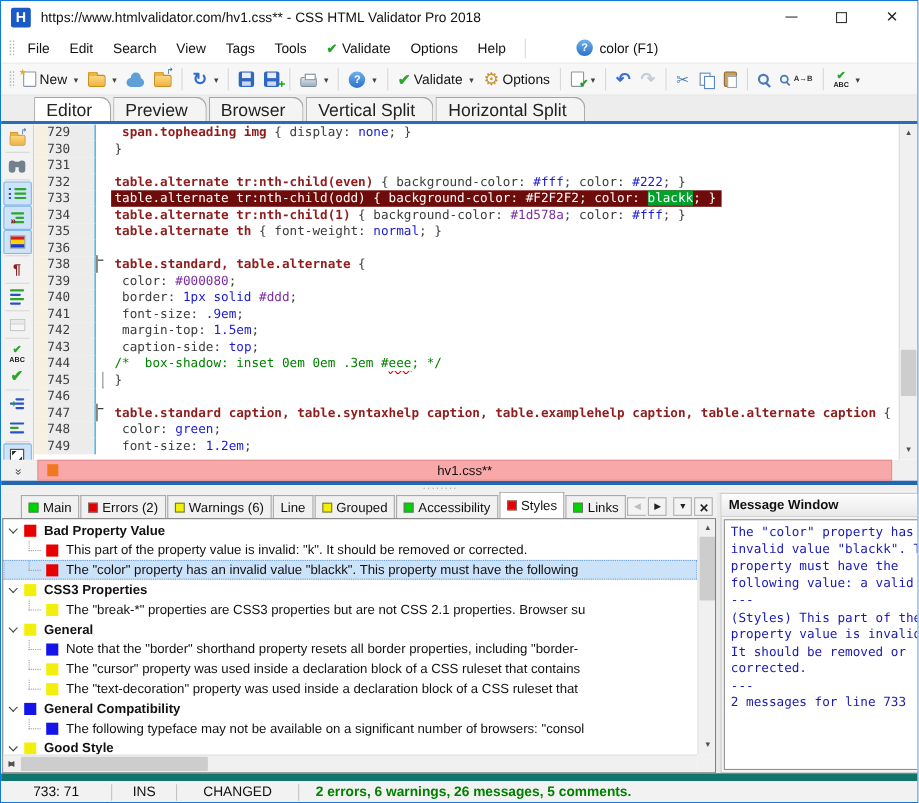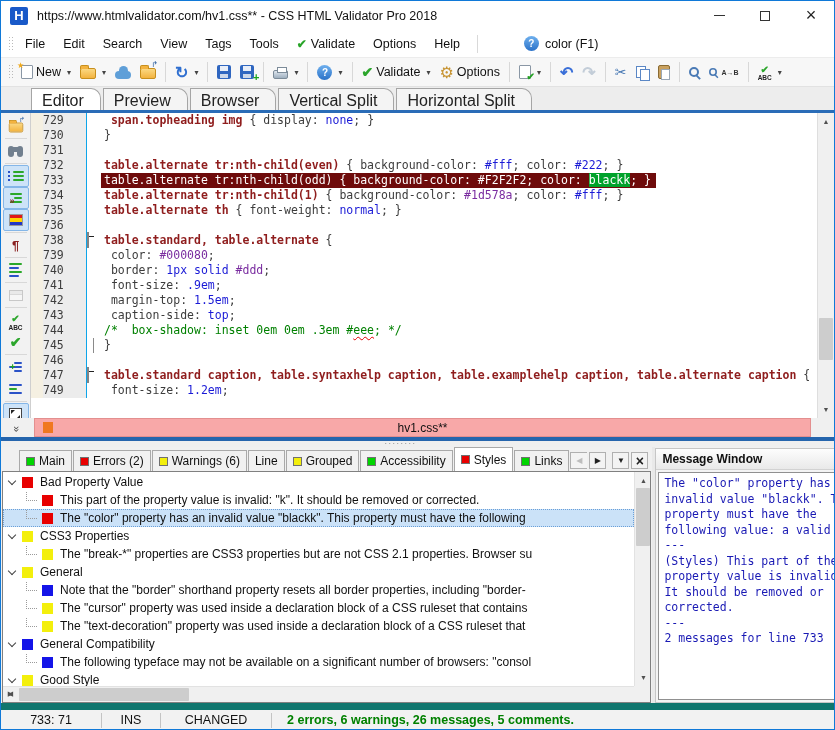--- a/index.html
+++ b/index.html
@@ -152,21 +152,21 @@
 .sq{width:9px;height:9px;border:1px solid #707070;flex:0 0 9px}
 .mnav{margin-left:auto;display:flex;align-items:center;gap:2px;padding:0 4px 2px 0}
 .nbtn{width:17px;height:17px;border:1px solid #b0b0b0;background:#f3f3f3;display:flex;align-items:center;justify-content:center;font-size:8px;color:#222}
 .nbtn.pair{border-right:none}
 .nbtn.dis{color:#bdbdbd}
 .arr-l::before{content:"◀"}.arr-r::before{content:"▶"}.arr-d::before{content:"▼"}
 .nbtn.close::before{content:"×";font-size:14px;font-weight:bold}
 .listbox{flex:1;margin:0 1px;border:1px solid #808080;background:#fff;position:relative;overflow:hidden}
 .rows{position:absolute;left:0;top:1px;right:16px;bottom:16px;overflow:hidden}
 .trow{height:18px;display:flex;align-items:center;white-space:nowrap;font-size:12px;color:#111;padding-left:5px;overflow:hidden}
-.trow.group{font-weight:normal}
+.trow.group{font-weight:bold}
 .gchev{width:6px;height:6px;border-left:1px solid #444;border-bottom:1px solid #444;transform:rotate(-45deg);margin:-3px 7px 0 1px;flex:0 0 6px}
 .msq{width:11px;height:11px;margin-right:7px;flex:0 0 11px}
 .trow.item{padding-left:23px}
 .conn{width:11px;height:11px;border-left:1px dotted #9a9a9a;border-bottom:1px dotted #9a9a9a;margin:-9px 5px 0 0;flex:0 0 11px}
 .trow.sel{background:#cbe2f8;outline:1px dotted #6a9fd8;outline-offset:-1px}
 .vsb{position:absolute;right:0;top:0;bottom:16px;width:16px;background:#f0f0f0;border-left:1px solid #e2e2e2}
 .hsb{position:absolute;left:0;bottom:0;right:16px;height:16px;background:#f0f0f0;border-top:1px solid #e2e2e2}
 .sbcorner{position:absolute;right:0;bottom:0;width:16px;height:16px;background:#f0f0f0}
 .hthumb{position:absolute;left:16px;top:1px;height:13px;width:170px;background:#cdcdcd;border-radius:1px}
 .hsb .sarr{width:15px;height:14px}
@@ -442,20 +442,21 @@
         <div class="cl"><span class="bm"></span><span class="ln">738</span><span class="fold"><span class="fm"></span></span><span class="code"><span class="tk-sel">table.standard, table.alternate</span><span class="tk-pun"> {</span></span></div>
         <div class="cl"><span class="bm"></span><span class="ln">739</span><span class="fold"></span><span class="code"><span class="tk-prop"> color: </span><span class="tk-hex">#000080</span><span class="tk-pun">;</span></span></div>
         <div class="cl"><span class="bm"></span><span class="ln">740</span><span class="fold"></span><span class="code"><span class="tk-prop"> border: </span><span class="tk-val">1px solid </span><span class="tk-hex">#ddd</span><span class="tk-pun">;</span></span></div>
         <div class="cl"><span class="bm"></span><span class="ln">741</span><span class="fold"></span><span class="code"><span class="tk-prop"> font-size: </span><span class="tk-val">.9em</span><span class="tk-pun">;</span></span></div>
         <div class="cl"><span class="bm"></span><span class="ln">742</span><span class="fold"></span><span class="code"><span class="tk-prop"> margin-top: </span><span class="tk-val">1.5em</span><span class="tk-pun">;</span></span></div>
         <div class="cl"><span class="bm"></span><span class="ln">743</span><span class="fold"></span><span class="code"><span class="tk-prop"> caption-side: </span><span class="tk-val">top</span><span class="tk-pun">;</span></span></div>
         <div class="cl"><span class="bm"></span><span class="ln">744</span><span class="fold"></span><span class="code"><span class="tk-com">/*  box-shadow: inset 0em 0em .3em #</span><span class="tk-comx">eee</span><span class="tk-com">; */</span></span></div>
         <div class="cl"><span class="bm"></span><span class="ln">745</span><span class="fold"><span class="fe"></span></span><span class="code"><span class="tk-pun">}</span></span></div>
         <div class="cl"><span class="bm"></span><span class="ln">746</span><span class="fold"></span><span class="code"></span></div>
         <div class="cl"><span class="bm"></span><span class="ln">747</span><span class="fold"><span class="fm"></span></span><span class="code"><span class="tk-sel">table.standard caption, table.syntaxhelp caption, table.examplehelp caption, table.alternate caption</span><span class="tk-pun"> {</span></span></div>
+        <div class="cl"><span class="bm"></span><span class="ln">748</span><span class="fold"></span><span class="code"><span class="tk-prop"> color: </span><span class="tk-val">green</span><span class="tk-pun">;</span></span></div>
         <div class="cl"><span class="bm"></span><span class="ln">749</span><span class="fold"></span><span class="code"><span class="tk-prop"> font-size: </span><span class="tk-val">1.2em</span><span class="tk-pun">;</span></span></div>
       </div>
 
     <div class="vscroll">
       <span class="sarr up"></span>
       <span class="sthumb" style="top:205px;height:42px"></span>
       <span class="sarr down"></span>
     </div>
   </div>
 

